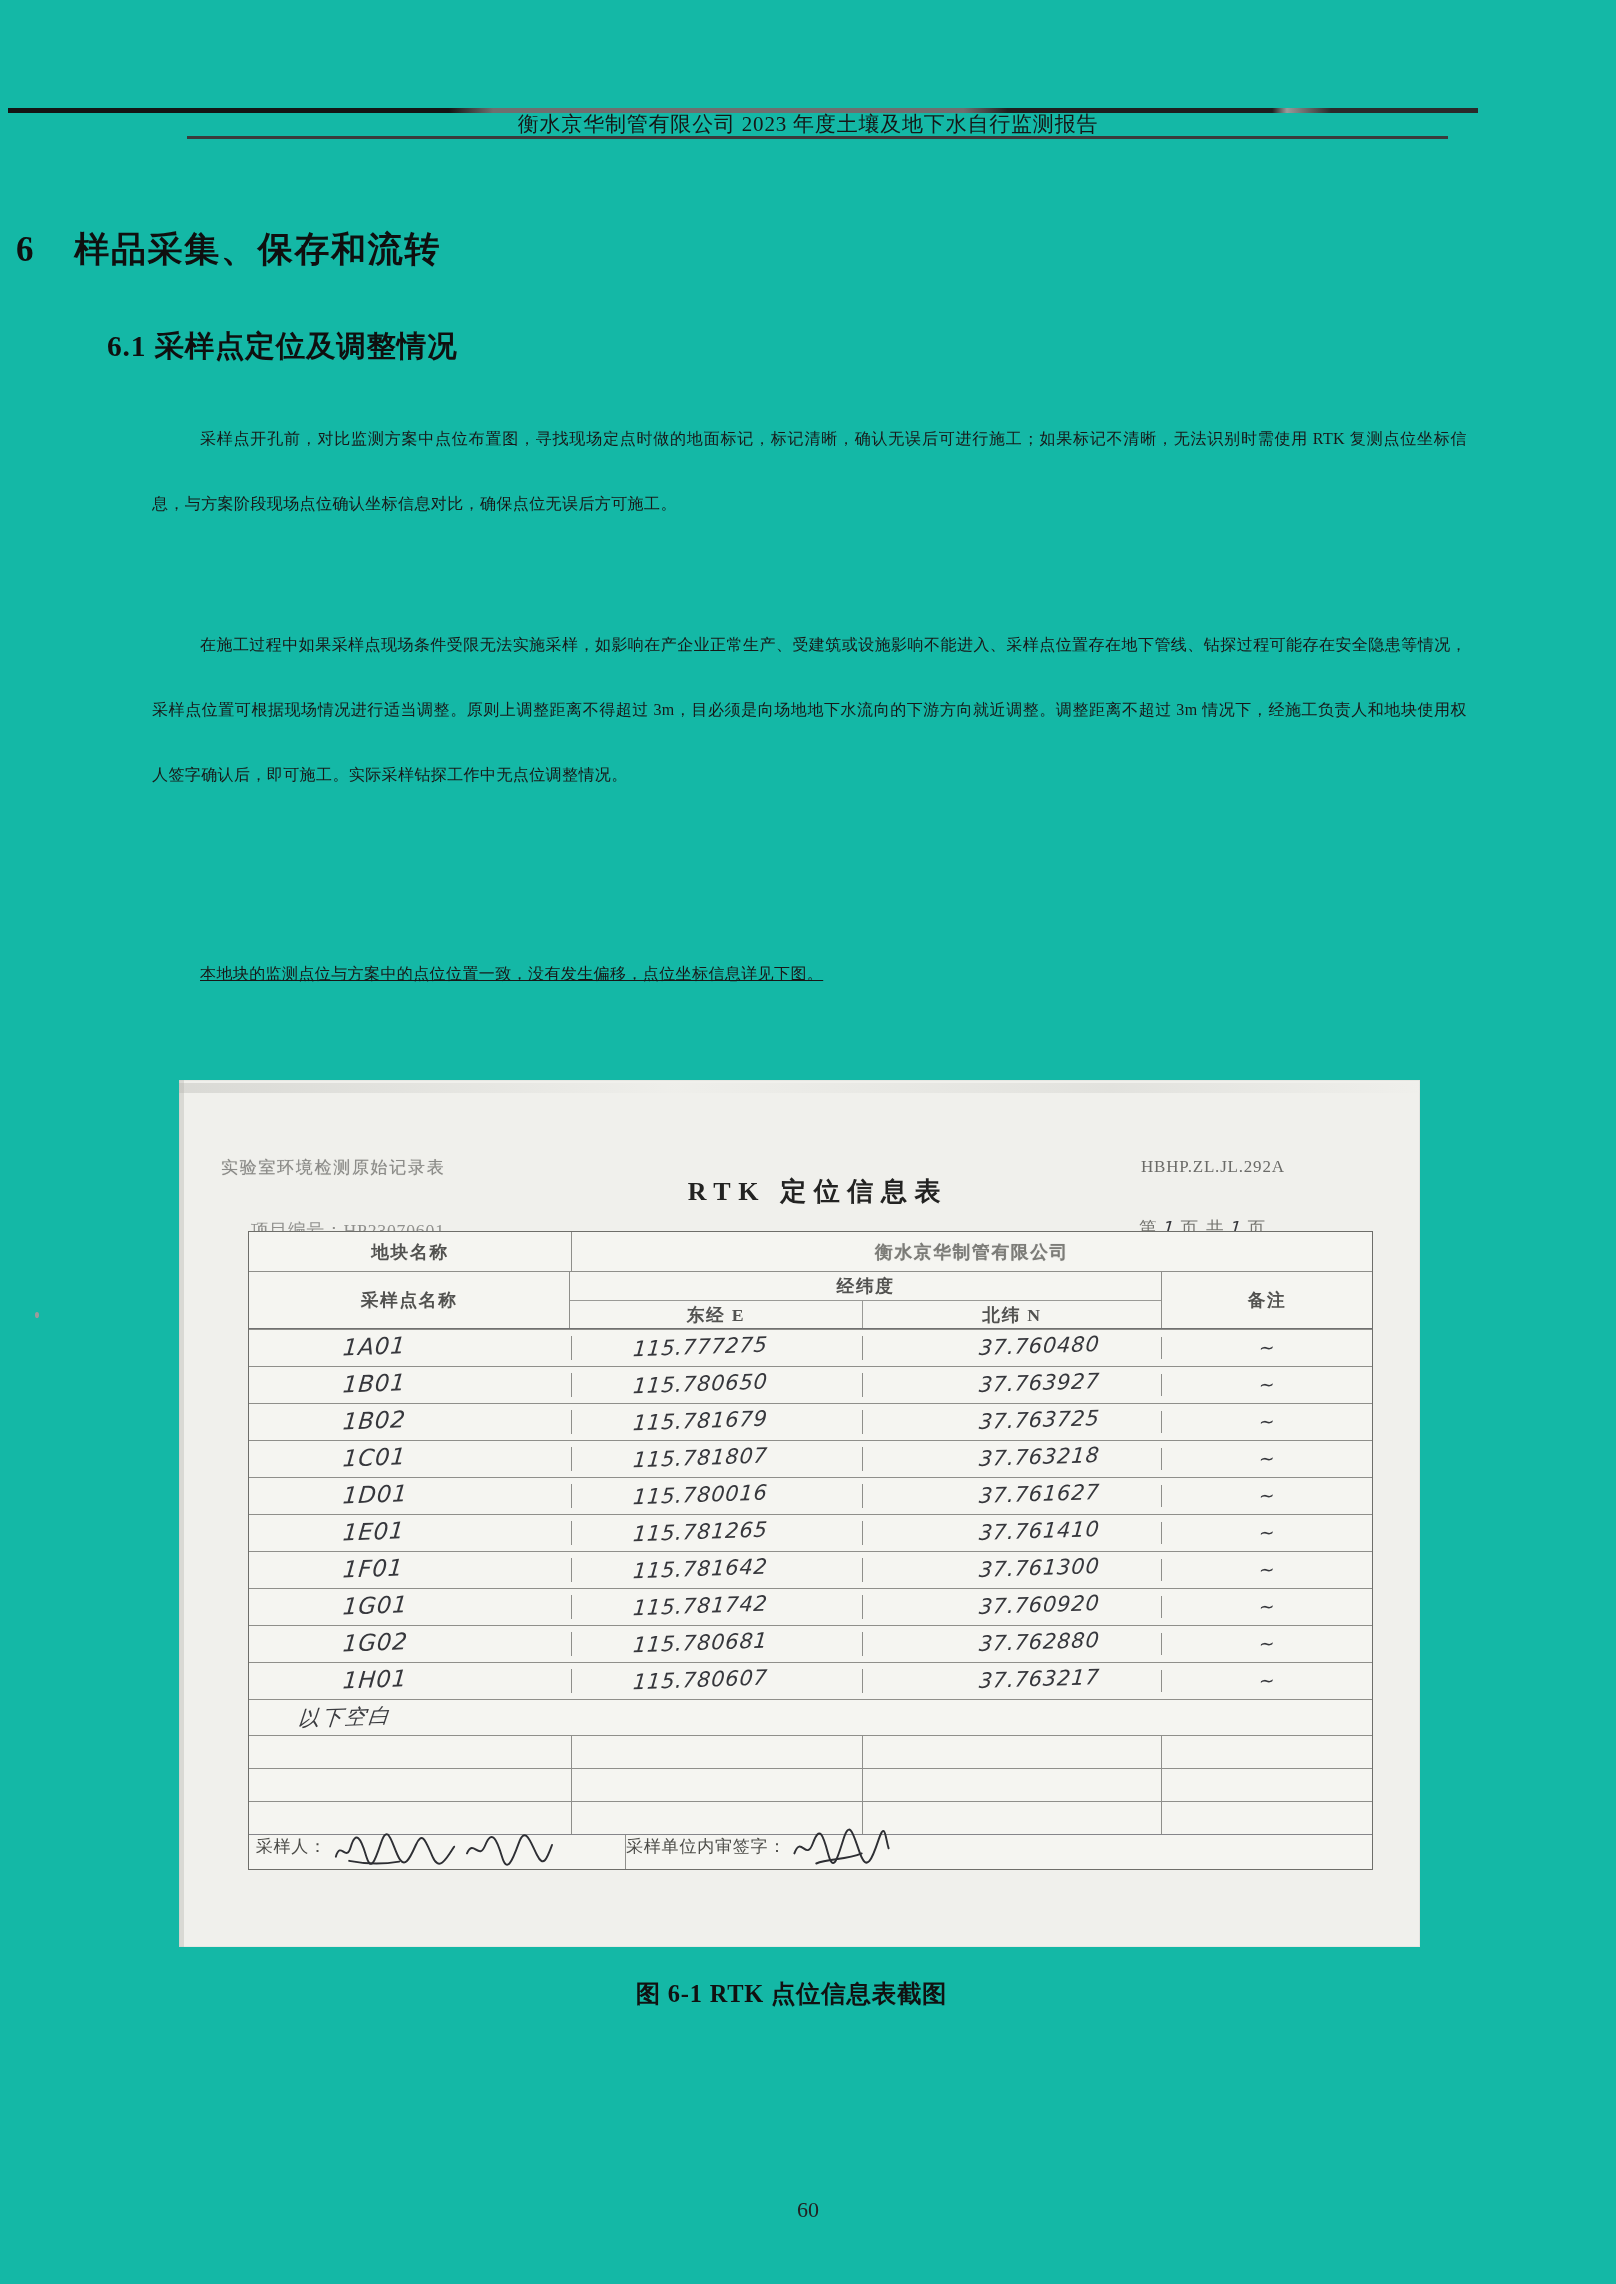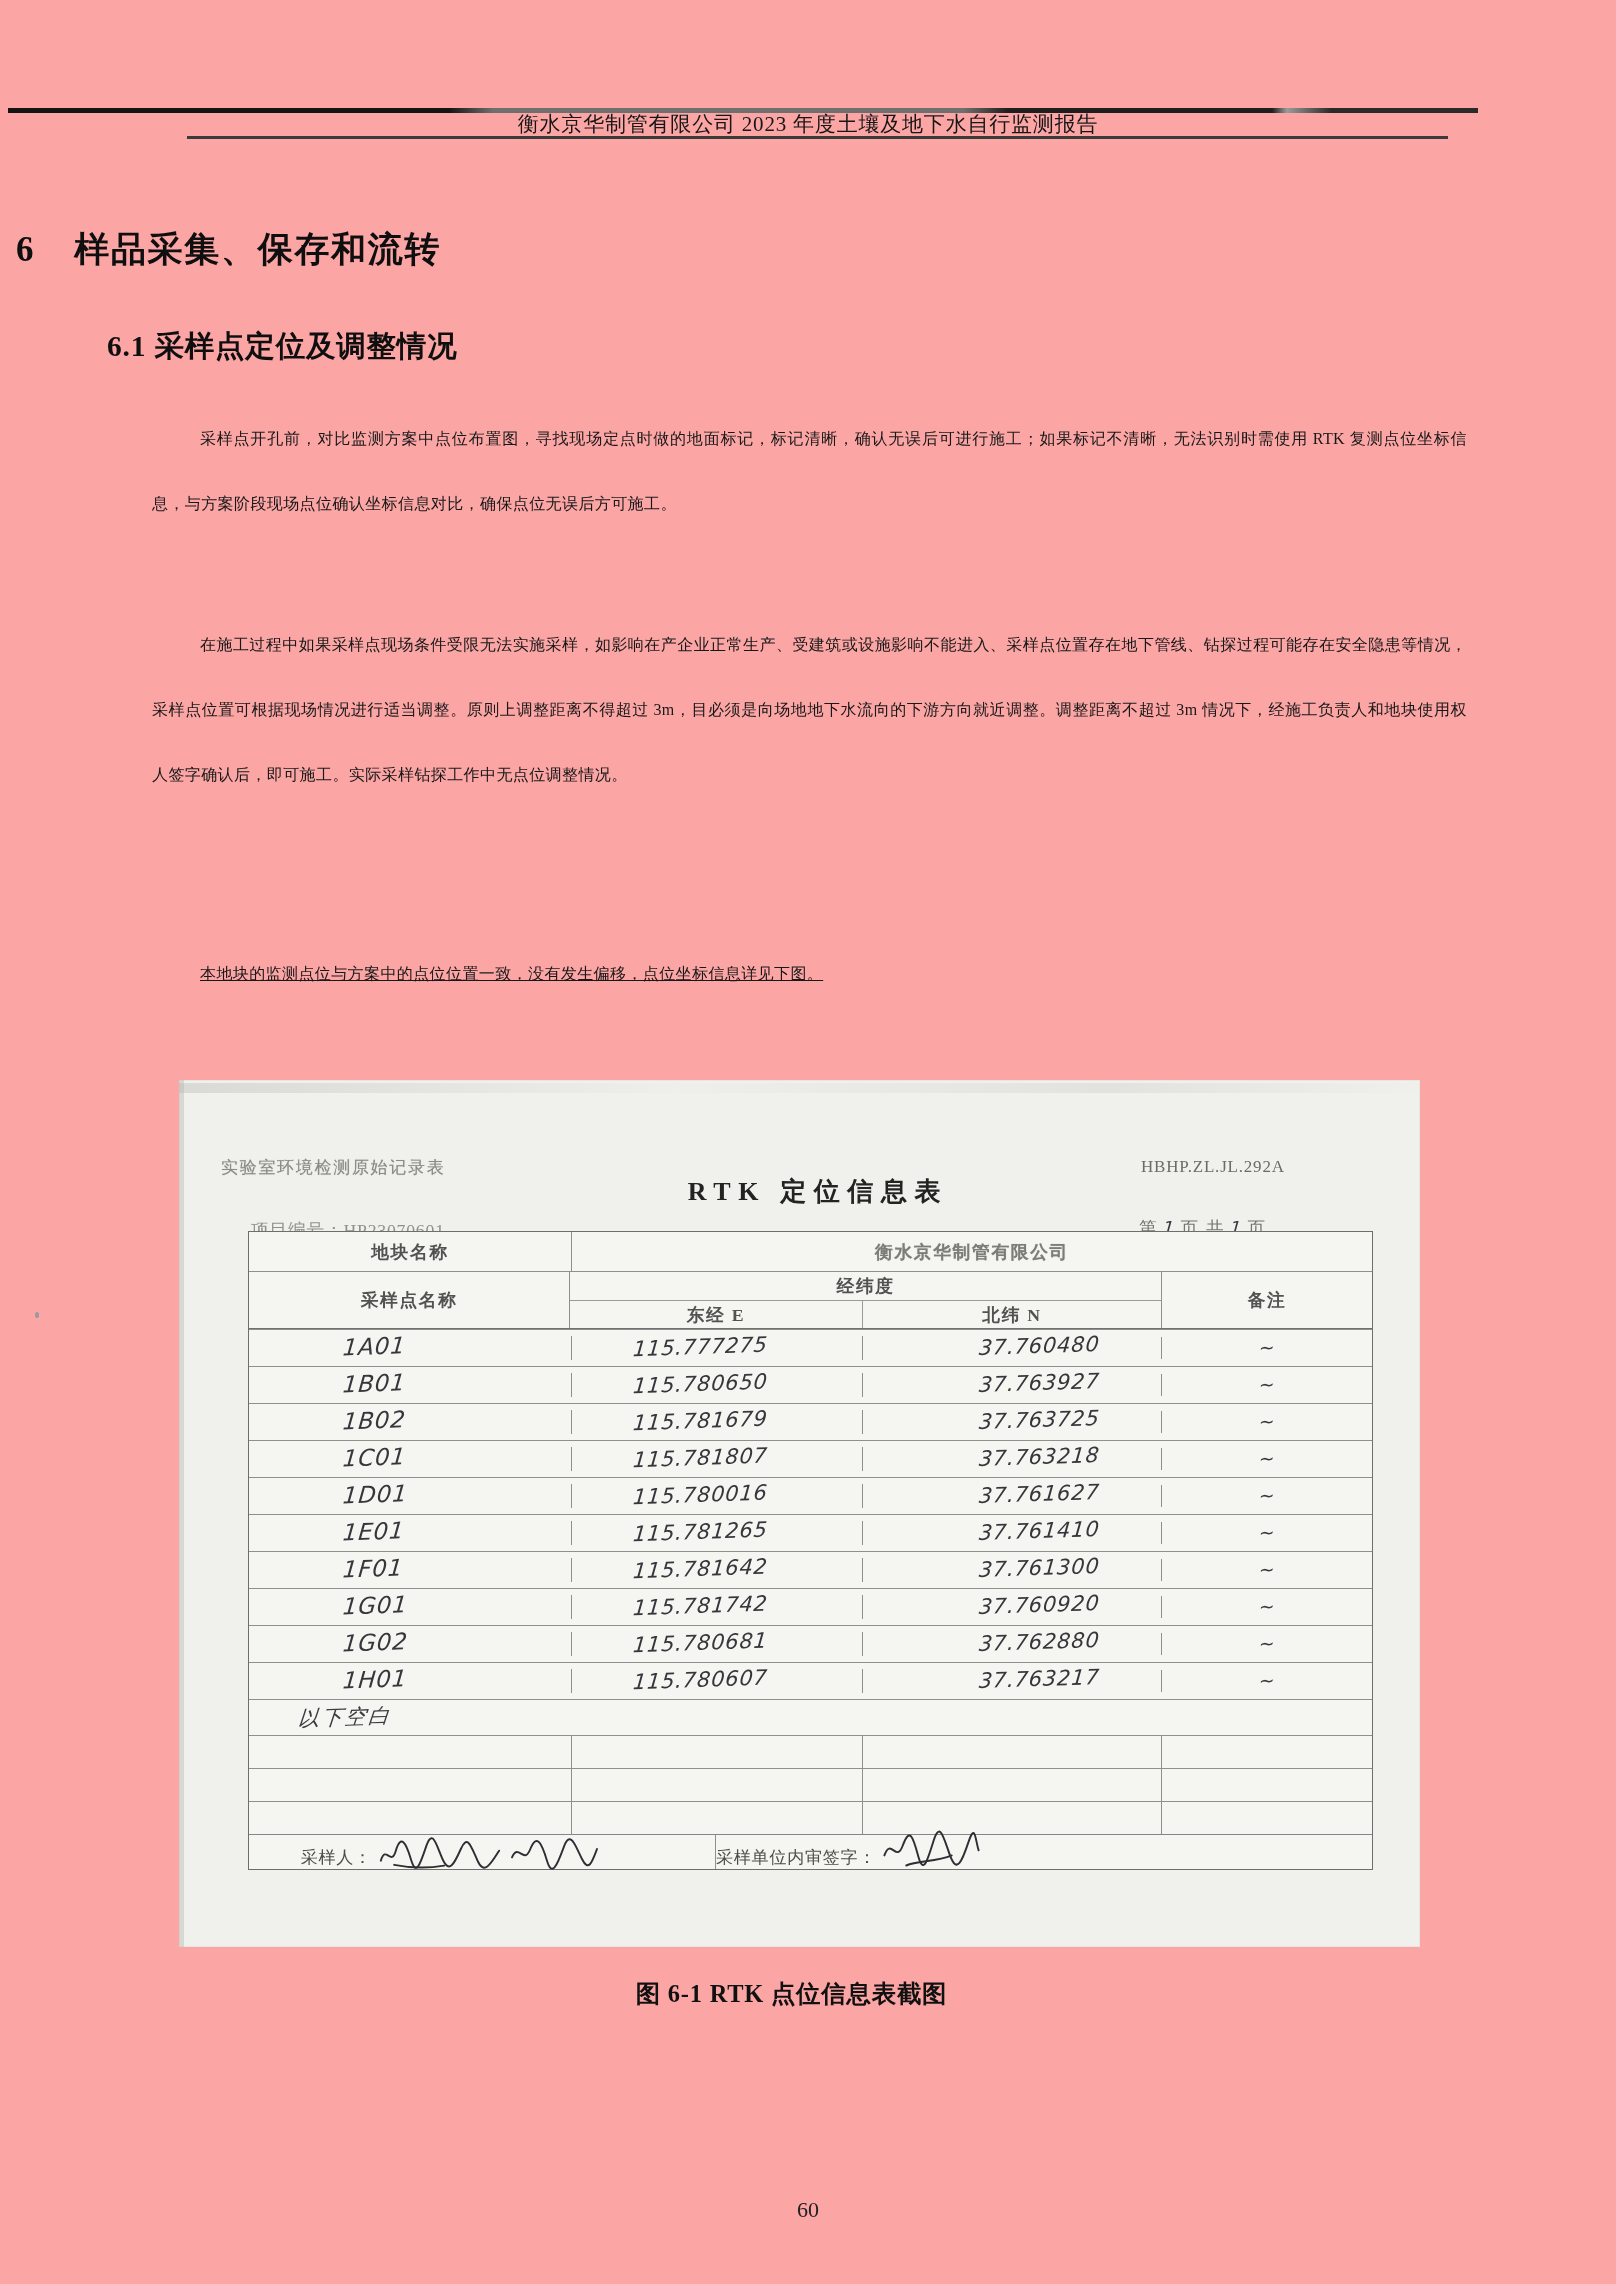--- a/index.html
+++ b/index.html
@@ -1,18 +1,18 @@
 <!DOCTYPE html>
 <html style="font-size:13.5px"><head>
 <meta charset="utf-8">
 <style>
   html,body{margin:0;padding:0;background:#e8e8e8;}
   .page{
     position:relative;width:1616px;height:2284px;margin:0 auto;
-    background:#fca5a5;color:#1b1b1b;
+    background:#14b8a6;color:#1b1b1b;
     font-family:"Liberation Serif", serif;overflow:hidden;
   }
   
   .top-rule{position:absolute;left:8.4px;top:108px;width:1470px;height:5px;
     background:linear-gradient(90deg,#141414 0%,#141414 30%,#6f6f6f 33%,#6f6f6f 65%,#1e1e1e 68%,#1e1e1e 86%,#9a9a9a 87%,#2a2a2a 90%,#2a2a2a 100%);}
   .hdr-text{position:absolute;left:0;top:110px;width:1616px;text-align:center;
     font-size:21px;letter-spacing:0.8px;color:#161616;}
   .hdr-underline{position:absolute;left:187px;top:136px;width:1261px;height:2.5px;background:#3b3b3b;}
   .margin-dot{position:absolute;left:35px;top:1312px;width:4.2px;height:5.9px;background:#9b9b9b;border-radius:50%;}
 
@@ -71,21 +71,21 @@
 
   .drow{height:37px;align-items:center;}
   .drow .pt{padding-left:94px;font-size:23px;}
   .drow .lon{padding-left:61px;font-size:21px;}
   .drow .lat{padding-left:116px;font-size:21px;}
   .drow .rk{text-align:center;font-size:18.5px;color:#4c4c50;}
   .endrow{height:36px;align-items:center;}
   .endrow .note{padding-left:49px;font-size:21px;letter-spacing:2.5px;color:#3b3c40;}
   .erow{height:33px;}
   .sigrow{display:flex;border-top:0.8px solid #85858a;height:34px;}
-  .sig-c{box-sizing:border-box;display:flex;align-items:flex-end;overflow:visible;margin-left:45px;}
+  .sig-c{box-sizing:border-box;display:flex;align-items:flex-start;overflow:visible;}
   .sig-1{width:376px;padding-left:6.7px;}
   .sig-2{width:438px;border-left:0.8px solid #8f8f8b;padding-left:11.8px;}
   .sig-3{width:311px;border-left:0.8px solid #8f8f8b;padding-left:0;}
   .sig-label{font-size:17px;color:#4c4c48;letter-spacing:0.8px;white-space:nowrap;}
   .scribble{margin-left:5px;overflow:visible;}
   .scribble path{fill:none;stroke:#2e2f34;stroke-width:2.3;stroke-linecap:round;}
 
   
   .caption{position:absolute;left:0;top:1978px;width:1583px;text-align:center;
     font-size:24.4px;font-weight:bold;color:#111;letter-spacing:0.8px;}

